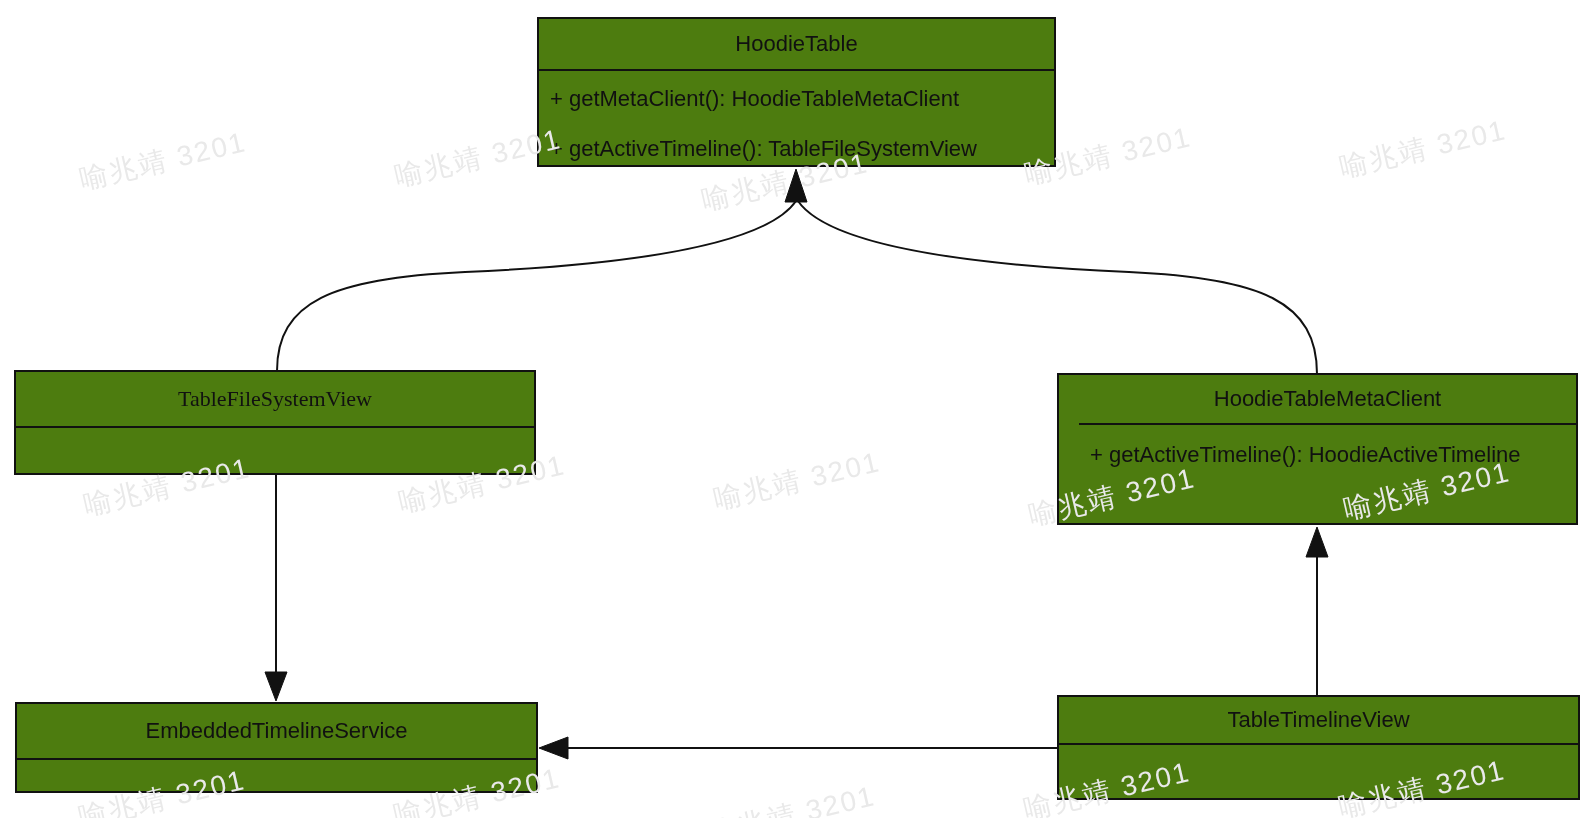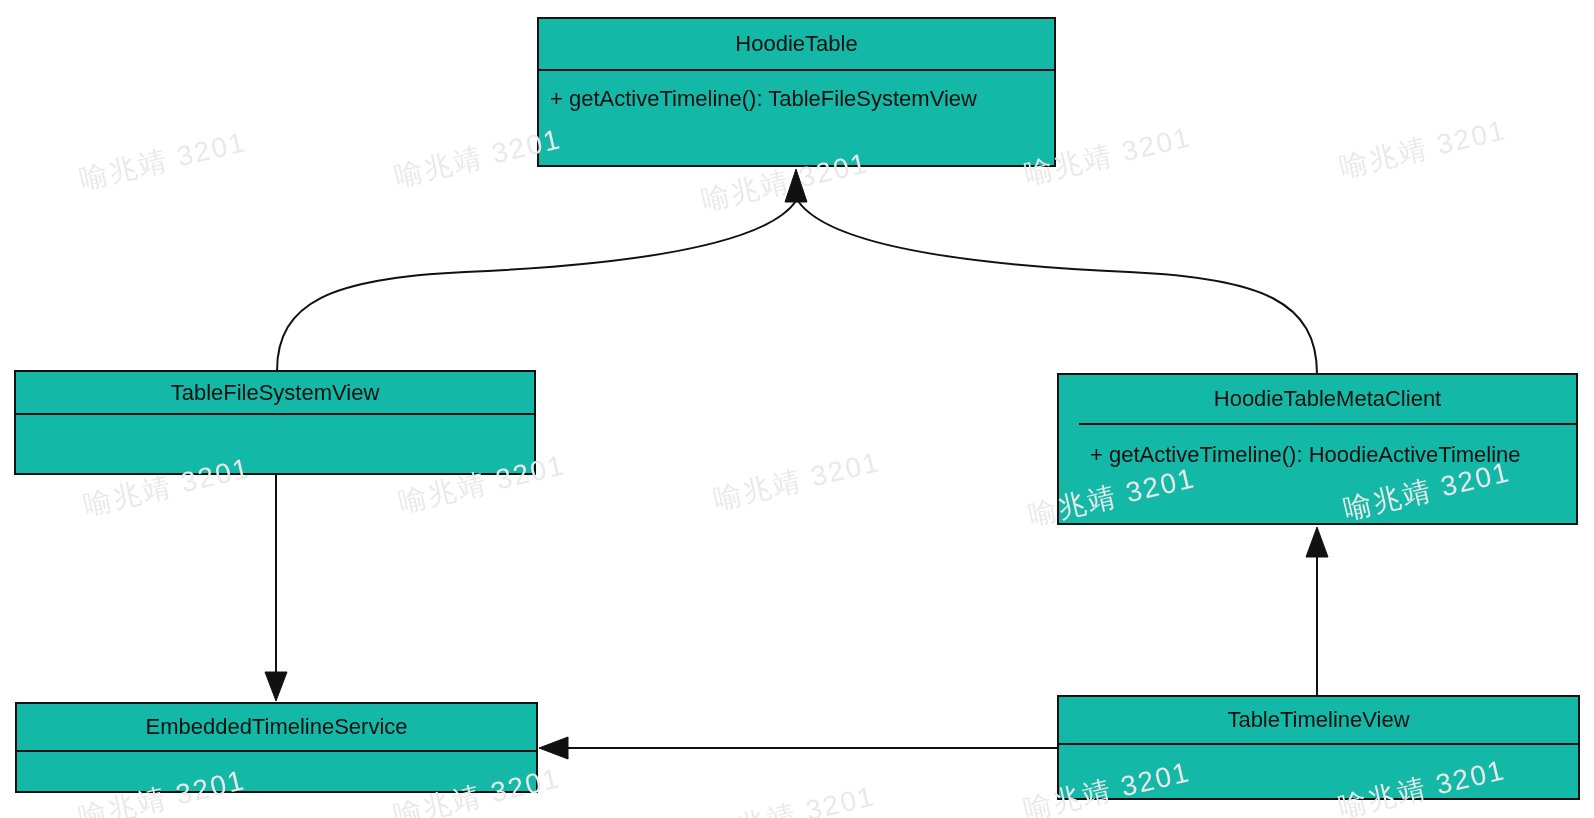--- a/index.html
+++ b/index.html
@@ -9,21 +9,21 @@
     width: 1594px;
     height: 818px;
     background: #ffffff;
     overflow: hidden;
     font-family: "Liberation Sans", sans-serif;
     color: #111111;
   }
   .uml-class {
     position: absolute;
     border: 2px solid #111111;
-    background: #14b8a6;
+    background: #4d7c0f;
   }
   .uml-title {
     border-bottom: 2px solid #111111;
     display: flex;
     align-items: center;
     justify-content: center;
     font-size: 22px;
     white-space: nowrap;
   }
   .uml-body {
@@ -53,38 +53,39 @@
   }
 </style>
 </head>
 <body>
 
 <div id="canvas">
 
   <div class="uml-class" style="left:537px; top:17px; width:519px; height:150px;">
     <div class="uml-title" style="height:52px;">HoodieTable</div>
     <div class="uml-body">
+      <div class="uml-method">+ getMetaClient(): HoodieTableMetaClient</div>
       <div class="uml-method">+ getActiveTimeline(): TableFileSystemView</div>
     </div>
   </div>
 
   <div class="uml-class" style="left:14px; top:370px; width:522px; height:105px;">
-    <div class="uml-title" style="height:43px;">TableFileSystemView</div>
+    <div class="uml-title" style="height:56px;font-family:Liberation Serif, serif;">TableFileSystemView</div>
     <div class="uml-body"></div>
   </div>
 
   <div class="uml-class" style="left:1057px; top:373px; width:521px; height:152px;padding-left:20px;">
     <div class="uml-title" style="height:50px;">HoodieTableMetaClient</div>
     <div class="uml-body" style="padding-top:5px;">
       <div class="uml-method">+ getActiveTimeline(): HoodieActiveTimeline</div>
     </div>
   </div>
 
   <div class="uml-class" style="left:15px; top:702px; width:523px; height:91px;">
-    <div class="uml-title" style="height:48px;">EmbeddedTimelineService</div>
+    <div class="uml-title" style="height:56px;">EmbeddedTimelineService</div>
     <div class="uml-body"></div>
   </div>
 
   <div class="uml-class" style="left:1057px; top:695px; width:523px; height:105px;">
     <div class="uml-title" style="height:48px;">TableTimelineView</div>
     <div class="uml-body"></div>
   </div>
 
   <svg class="wires" width="1594" height="818" viewBox="0 0 1594 818">
 

